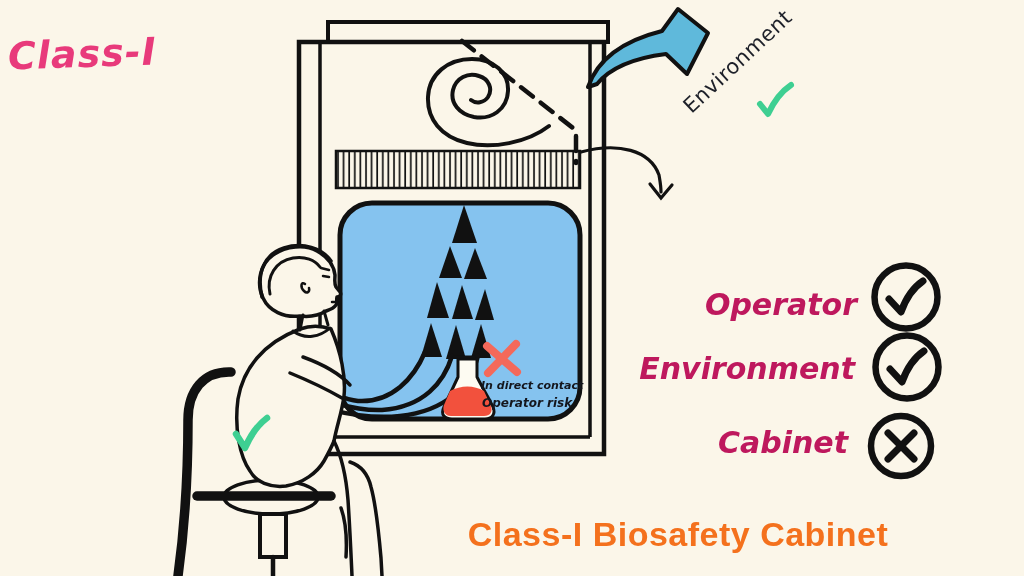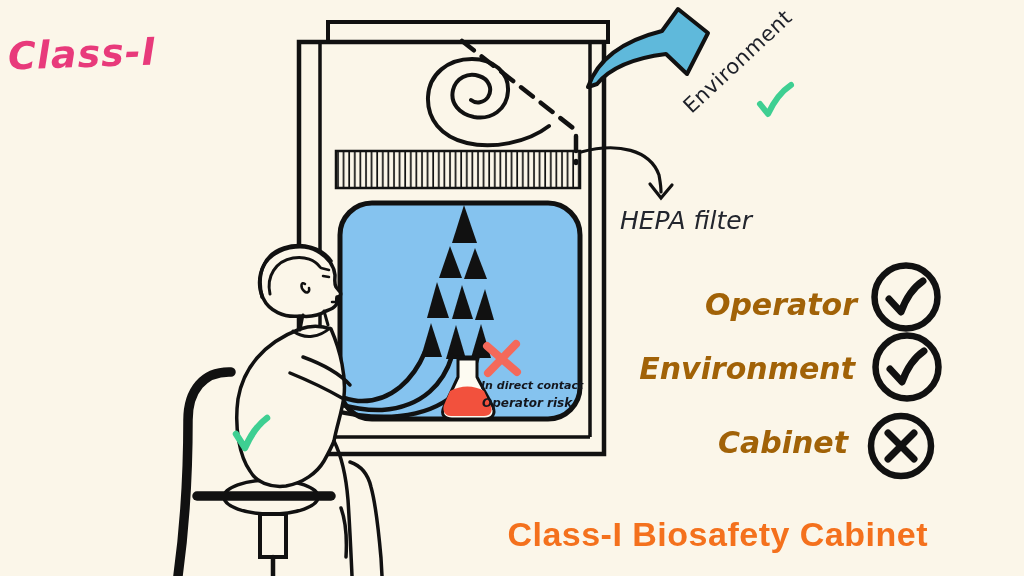--- a/index.html
+++ b/index.html
@@ -14,30 +14,30 @@
     color:#E83A7B;transform:rotate(-2deg);letter-spacing:1px;
   }
   .env-rotated{
     left:738px;top:62px;transform:translate(-50%,-50%) rotate(-43deg);
     font:500 21px/1 "DejaVu Sans",sans-serif;color:#1d2029;letter-spacing:.5px;
   }
   .hepa-label{
     left:620px;top:207px;font:italic 500 25px/1.1 "DejaVu Sans",sans-serif;color:#23262e;
   }
   .row-label{
-    font:italic 700 30px/1.1 "DejaVu Sans",sans-serif;color:#a16207;text-align:center;
+    font:italic 700 30px/1.1 "DejaVu Sans",sans-serif;color:#be185d;text-align:center;
   }
   .row-operator{right:167px;top:288px;}
   .row-environment{right:169px;top:352px;}
   .row-product{right:176px;top:426px;}
   .note{font-style:italic;font-weight:700;color:#14161d;text-align:right;}
   .note1{left:481px;top:379px;font-size:11px;}
   .note2{left:482px;top:396px;font-size:12px;}
   .caption{
-    left:428px;top:514px;width:500px;text-align:right;
+    left:428px;top:514px;width:500px;text-align:center;
     font:700 34px/1.2 "Liberation Sans",sans-serif;color:#F4711D;letter-spacing:.5px;
   }
 </style>
 </head>
 <body>
 
 <div class="stage">
 
   <svg width="1024" height="576" viewBox="0 0 1024 576">
     <defs>
@@ -168,21 +168,20 @@
       <circle cx="901" cy="446" r="30" stroke-width="6.5"></circle>
       <line x1="888" y1="433" x2="914" y2="459" stroke-width="7"></line>
       <line x1="914" y1="433" x2="888" y2="459" stroke-width="7"></line>
     </g>
   </svg>
 
   <div class="txt class-tag">Class-I</div>
 
   <div class="txt env-rotated">Environment</div>
 
-  <div class="txt hepa-label">HEPA filter</div>
 
   <div class="txt row-label row-operator">Operator</div>
   <div class="txt row-label row-environment">Environment</div>
   <div class="txt row-label row-product">Cabinet</div>
 
   <div class="txt note note1">In direct contact</div>
   <div class="txt note note2">Operator risk</div>
 
   <div class="txt caption">Class-I Biosafety Cabinet</div>
 </div>

